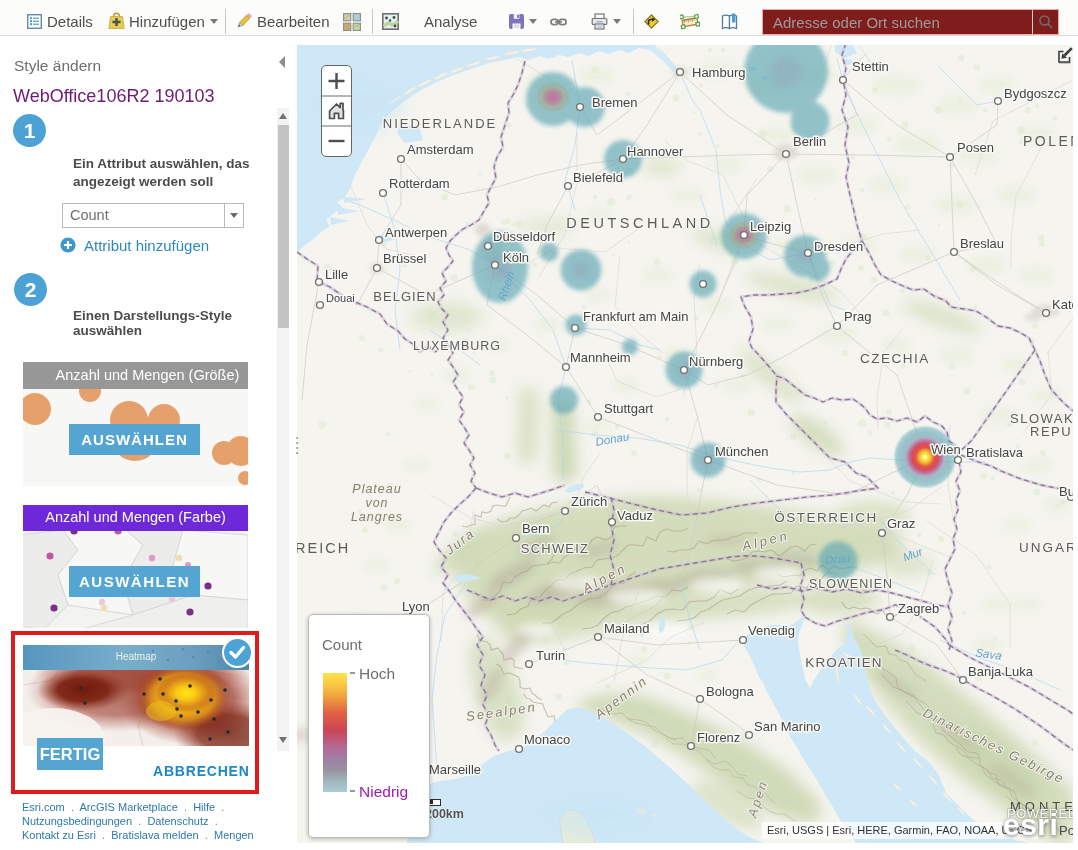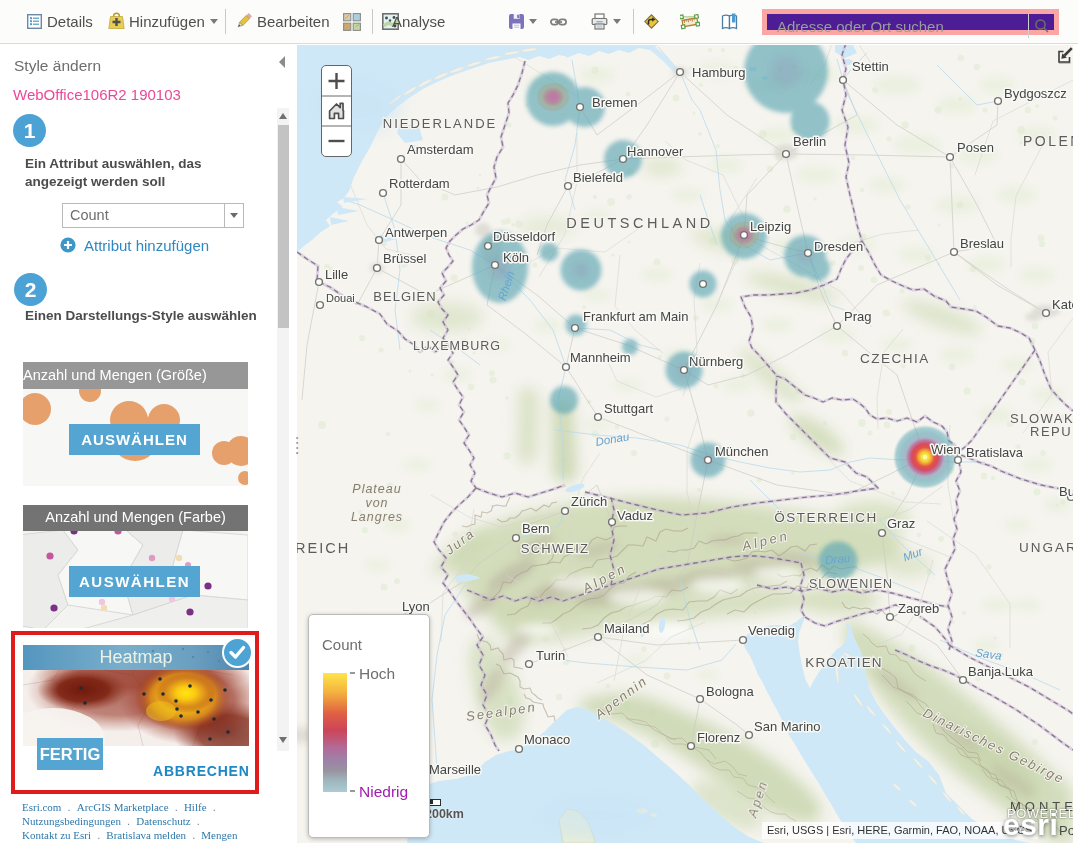--- a/index.html
+++ b/index.html
@@ -1,26 +1,26 @@
 <!DOCTYPE html>
 <html><head>
 <meta charset="utf-8">
 <style>
   * { margin:0; padding:0; box-sizing:border-box; }
   html,body { width:1078px; height:850px; background:#fff; font-family:"Liberation Sans", sans-serif; overflow:hidden; }
-  #toolbar { position:absolute; left:0; top:0; width:1078px; height:44px; background:#fcfcfb; border-bottom:1px solid #dbdbd9; z-index:30; }
+  #toolbar { position:absolute; left:0; top:0; width:1078px; height:36px; background:#fcfcfb; border-bottom:1px solid #dbdbd9; z-index:30; }
   .tbtxt { position:absolute; top:13px; font-size:15px; color:#4f4f4f; }
   .sep { position:absolute; top:9px; width:1px; height:25px; background:#c9c9c9; }
   .caret { position:absolute; width:0; height:0; border-left:4.5px solid transparent; border-right:4.5px solid transparent; border-top:5px solid #7a7a7a; }
   #panel { position:absolute; left:0; top:44px; width:297px; height:806px; background:#fff; z-index:20; }
   #map { position:absolute; left:297px; top:45px; width:776px; height:798px; background:#f5f4ef; overflow:hidden; z-index:5; }
   .numc { position:absolute; width:33px; height:33px; border-radius:50%; background:#4da2d5; color:#fff; font-size:21px; font-weight:bold; text-align:center; line-height:33px; }
-  .ptext { color:#4c4c4c; font-weight:bold; font-size:13.5px; }
+  .ptext { color:#4c4c4c; font-weight:bold; font-size:13.5px;margin-left:48px; }
   .bluebtn { position:absolute; background:#55a5d3; color:#fff; font-weight:bold; text-align:center; }
-  .flink { color:#2d79ab;font-family:Liberation Serif, serif; }
+  .flink { color:#2d79ab; }
 </style>
 </head>
 <body>
 <div id="toolbar">
   <svg style="position:absolute;left:27px;top:14px" width="15" height="15" viewBox="0 0 15 15">
     <rect x="0.7" y="0.7" width="13.6" height="13.6" fill="#fff" stroke="#6d87a5" stroke-width="1.4"></rect>
     <rect x="3" y="3.2" width="2" height="2" fill="#4e9bc8"></rect>
       <rect x="6" y="3.6" width="6" height="1.2" fill="#4e9bc8"></rect>
     <rect x="3" y="6.2" width="2" height="2" fill="#4e9bc8"></rect>
       <rect x="6" y="6.6" width="6" height="1.2" fill="#4e9bc8"></rect>
@@ -54,21 +54,21 @@
   </svg>
   <span class="sep" style="left:372px"></span>
   <svg style="position:absolute;left:382px;top:13px" width="17" height="17" viewBox="0 0 17 17">
     <rect x="0.8" y="0.8" width="15.4" height="15.4" fill="#e3f0f4" stroke="#6f6f6f" stroke-width="1.6"></rect>
     <path d="M2 13 Q6 9 9 11 T16 8" stroke="#bcd7a0" stroke-width="3.4" fill="none"></path>
     <circle cx="4.5" cy="5" r="1.4" fill="#3c4d41"></circle>
       <circle cx="12" cy="4.5" r="1.4" fill="#3c4d41"></circle>
     <circle cx="8" cy="7.5" r="1.2" fill="#3c4d41"></circle>
       <circle cx="13" cy="13" r="1.4" fill="#3c4d41"></circle>
   </svg>
-  <span class="tbtxt" style="left:392px">Analyse</span>
+  <span class="tbtxt" style="left:424px">Analyse</span>
   <svg style="position:absolute;left:508px;top:13px" width="17" height="17" viewBox="0 0 17 17">
     <path d="M1 3 Q1 1 3 1 L14 1 Q16 1 16 3 L16 14 Q16 16 14 16 L3 16 Q1 16 1 14 Z" fill="#7d73bd"></path>
     <rect x="5.7" y="1" width="5.8" height="4.8" fill="#f2f1fa"></rect>
       <rect x="9.2" y="1.8" width="1.9" height="3.2" fill="#7d73bd"></rect>
     <rect x="4.5" y="10.5" width="8" height="5.5" fill="#fff"></rect>
     <path d="M5.8 12.2 L11.2 12.2 M5.8 14.2 L11.2 14.2" stroke="#b3adde" stroke-width="0.9"></path>
   </svg>
   <span class="caret" style="left:529px;top:19px"></span>
   <svg style="position:absolute;left:550px;top:16px" width="17" height="12" viewBox="0 0 17 12">
     <rect x="0.9" y="3.4" width="7.2" height="5.2" rx="2.6" fill="none" stroke="#7d7d7d" stroke-width="1.7"></rect>
@@ -98,36 +98,36 @@
       <rect x="15.6" y="3" width="3.4" height="3.4" fill="#fff" stroke="#58a044" stroke-width="1.2"></rect>
       <rect x="0.8" y="10.8" width="3.4" height="3.4" fill="#fff" stroke="#58a044" stroke-width="1.2"></rect>
       <rect x="15.6" y="10.8" width="3.4" height="3.4" fill="#fff" stroke="#58a044" stroke-width="1.2"></rect>
     </g>
   </svg>
   <svg style="position:absolute;left:721px;top:13px" width="18" height="18" viewBox="0 0 18 18">
     <path d="M1.5 3 Q5 1.2 8.5 3 L8.5 15.5 Q5 13.7 1.5 15.5 Z" fill="#fff" stroke="#4c7ea3" stroke-width="1.3"></path>
     <path d="M8.5 3 Q12 1.2 15.5 3 L15.5 15.5 Q12 13.7 8.5 15.5 Z" fill="#fff" stroke="#4c7ea3" stroke-width="1.3"></path>
     <rect x="11" y="0.5" width="3.4" height="9" fill="#4e9bd4"></rect>
   </svg>
-  <div style="position:absolute;left:762px;top:9px;width:297px;height:26px;border:5px solid #fca5a5;background:#4c1d95">
+  <div style="position:absolute;left:762px;top:9px;width:297px;height:26px;border:1px solid #fca5a5;background:#7f1d1d">
     <span style="position:absolute;left:10px;top:4px;font-size:15px;color:#9b9b9b">Adresse oder Ort suchen</span>
     <div style="position:absolute;right:0;top:0;width:26px;height:24px;border-left:1px solid #cfcfcf">
       <svg width="18" height="18" viewBox="0 0 18 18" style="position:absolute;left:4px;top:3px">
         <circle cx="7.5" cy="7.5" r="4.6" fill="none" stroke="#6f6f6f" stroke-width="1.5"></circle>
         <line x1="10.8" y1="10.8" x2="15" y2="15" stroke="#6f6f6f" stroke-width="1.5"></line>
       </svg>
     </div>
   </div>
 </div>
 <div id="panel">
   <div style="position:absolute;left:14px;top:13px;font-size:15.5px;color:#6e6e6e">Style ändern</div>
   <svg style="position:absolute;left:277px;top:11px" width="10" height="14" viewBox="0 0 10 14">
       <path d="M8 1 L2 7 L8 13 Z" fill="#8c8c8c"></path>
     </svg>
-  <div style="position:absolute;left:13px;top:42px;font-size:15px;color:#ec4899">WebOffice106R2 190103</div>
+  <div style="position:absolute;left:13px;top:42px;font-size:18px;color:#701a75">WebOffice106R2 190103</div>
   <div class="numc" style="left:13px;top:70px">1</div>
   <div class="ptext" style="position:absolute;left:25px;top:111px;line-height:18px">Ein Attribut auswählen, das<br>angezeigt werden soll</div>
   <div style="position:absolute;left:62px;top:159px;width:182px;height:25px;border:1px solid #b9b9b9;background:#fff">
     <span style="position:absolute;left:7px;top:3px;font-size:14.5px;color:#6e6e6e">Count</span>
     <div style="position:absolute;right:0;top:0;width:19px;height:23px;border-left:1px solid #b9b9b9">
       <span class="caret" style="left:5px;top:9px;border-top-color:#6b6b6b"></span>
     </div>
   </div>
   <svg style="position:absolute;left:60px;top:193px" width="16" height="16" viewBox="0 0 16 16">
     <circle cx="8" cy="8" r="7.6" fill="#3d97c9"></circle>
@@ -143,21 +143,21 @@
         <circle cx="12" cy="47" r="16"></circle>
           <circle cx="67" cy="29" r="11"></circle>
         <circle cx="106" cy="58" r="19"></circle>
           <circle cx="112" cy="75" r="24"></circle>
         <circle cx="141" cy="58" r="16"></circle>
           <circle cx="201" cy="91" r="12"></circle>
         <circle cx="218" cy="89" r="15"></circle>
           <circle cx="222" cy="116" r="7"></circle>
       </g>
     </svg>
-    <div style="position:absolute;left:0;top:0;width:249px;height:27px;background:#979797;color:#fff;font-size:14.5px;line-height:26px">Anzahl und Mengen (Größe)</div>
+    <div style="position:absolute;left:0;top:0;width:249px;height:27px;background:#979797;color:#fff;font-size:14.5px;text-align:center;line-height:26px">Anzahl und Mengen (Größe)</div>
     <div class="bluebtn" style="left:46px;top:62px;width:131px;height:31px;font-size:15px;line-height:31px;letter-spacing:1px">AUSWÄHLEN</div>
   </div>
 
   <div style="position:absolute;left:23px;top:461px;width:225px;height:123px;background:#f3f3f2;overflow:hidden">
     <svg width="225" height="123" style="position:absolute;left:0;top:0">
       <g stroke="#d8d8d6" stroke-width="1" fill="#ececea">
         <path d="M-5 30 L40 25 L55 45 L35 70 L45 100 L20 125 L-5 120 Z"></path>
         <path d="M40 25 L95 18 L120 40 L100 75 L110 110 L45 100 L35 70 L55 45 Z" fill="#f7f7f6"></path>
         <path d="M95 18 L160 25 L150 60 L170 90 L110 110 L100 75 L120 40 Z"></path>
         <path d="M160 25 L225 30 L225 95 L170 90 L150 60 Z" fill="#f7f7f6"></path>
@@ -169,21 +169,21 @@
       <circle cx="129" cy="53" r="3.2" fill="#dd9bc6"></circle>
       <circle cx="156" cy="53" r="3.2" fill="#f2dcb4"></circle>
       <circle cx="165" cy="60" r="3" fill="#dd9bc6"></circle>
       <circle cx="185" cy="81" r="3.6" fill="#7c2f86"></circle>
       <circle cx="31" cy="103" r="3.6" fill="#7c2f86"></circle>
       <circle cx="79" cy="97" r="3.2" fill="#efc6dd"></circle>
       <circle cx="81" cy="103" r="3.2" fill="#f2dcb4"></circle>
       <circle cx="149" cy="94" r="3.2" fill="#efc6dd"></circle>
       <circle cx="167" cy="107" r="3.6" fill="#7c2f86"></circle>
     </svg>
-    <div style="position:absolute;left:0;top:0;width:225px;height:26px;background:#737373;color:#fff;font-size:14.5px;text-align:center;line-height:25px">Anzahl und Mengen (Farbe)</div>
+    <div style="position:absolute;left:0;top:0;width:225px;height:26px;background:#6d28d9;color:#fff;font-size:14.5px;text-align:center;line-height:25px">Anzahl und Mengen (Farbe)</div>
     <div class="bluebtn" style="left:46px;top:61px;width:131px;height:31px;font-size:15px;line-height:31px;letter-spacing:1.5px">AUSWÄHLEN</div>
   </div>
 
   <div style="position:absolute;left:11px;top:587px;width:248px;height:163px;border:4px solid #e01b1b;background:#fff"></div>
   <div style="position:absolute;left:23px;top:601px;width:226px;height:101px;overflow:visible">
     <svg width="226" height="101" style="position:absolute;left:0;top:0">
       <defs>
         <radialGradient id="hmy" cx="50%" cy="50%" r="50%">
           <stop offset="0%" stop-color="#ffe60f"></stop>
             <stop offset="32%" stop-color="#fbc913"></stop>
@@ -231,21 +231,21 @@
           <circle cx="167" cy="41" r="1.8"></circle>
           <circle cx="158" cy="71" r="1.8"></circle>
         <circle cx="175" cy="67" r="1.8"></circle>
           <circle cx="188" cy="55" r="1.8"></circle>
           <circle cx="202" cy="45" r="1.8"></circle>
         <circle cx="191" cy="74" r="1.8"></circle>
           <circle cx="205" cy="87" r="1.8"></circle>
           <circle cx="187" cy="94" r="1.8"></circle>
       </g>
     </svg>
-    <div style="position:absolute;left:0;top:0;width:226px;height:25px;background:linear-gradient(90deg,#5596be,#79aecb 45%,#6b9fc0 75%,#4e86ad);color:#e9f2e9;font-size:18px;text-align:center;line-height:24px">Heatmap</div>
+    <div style="position:absolute;left:0;top:0;width:226px;height:25px;background:linear-gradient(90deg,#5596be,#79aecb 45%,#6b9fc0 75%,#4e86ad);color:#e9f2e9;font-size:10px;text-align:center;line-height:24px">Heatmap</div>
     <svg width="226" height="25" style="position:absolute;left:0;top:0">
       <g fill="#5b87a8">
           <circle cx="130" cy="6" r="1.2"></circle>
           <circle cx="145" cy="15" r="1.2"></circle>
           <circle cx="160" cy="4" r="1.2"></circle>
           <circle cx="170" cy="12" r="1.2"></circle>
           <circle cx="185" cy="7" r="1.2"></circle>
           <circle cx="196" cy="16" r="1.2"></circle>
         </g>
     </svg>

